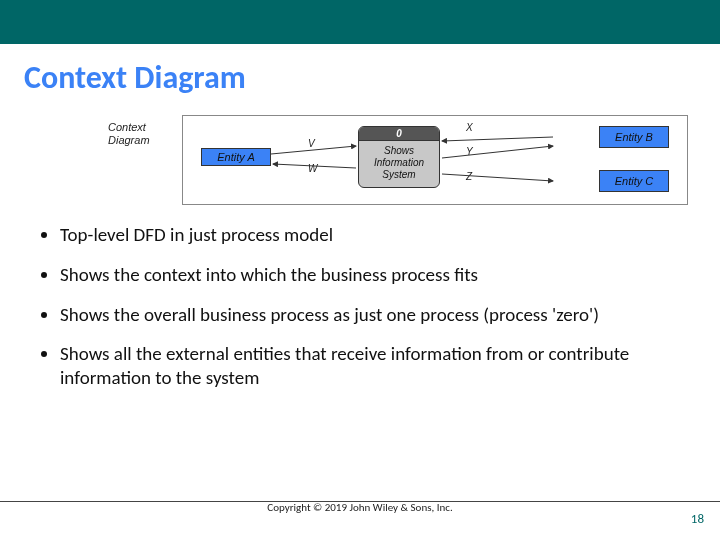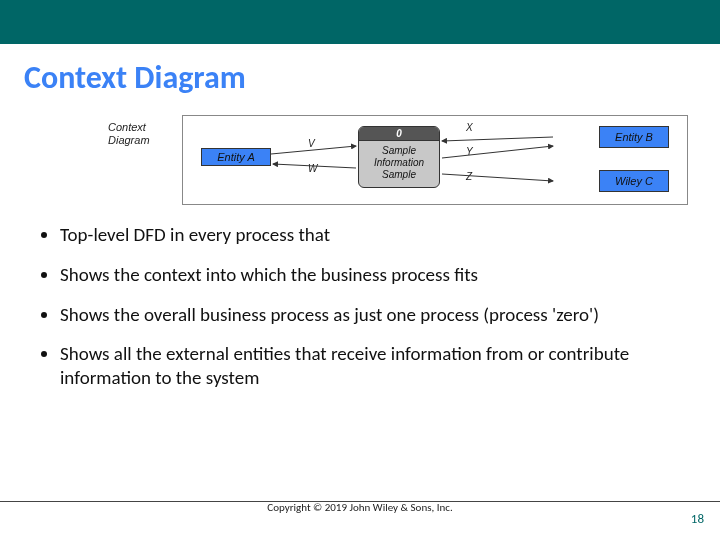--- a/index.html
+++ b/index.html
@@ -139,25 +139,25 @@
 
 <div class="diagram-wrap">
   <div class="diagram-label">
     <span>Context</span><br>
     <span>Diagram</span>
   </div>
   <div class="diagram-box">
 
     <div class="entity entityA">Entity A</div>
     <div class="entity entityB">Entity B</div>
-    <div class="entity entityC">Wiley C</div>
+    <div class="entity entityC">Entity C</div>
 
     <div class="process">
       <div class="process-header">0</div>
-      <div class="process-body">Sample Information Sample</div>
+      <div class="process-body">Shows Information System</div>
     </div>
 
     <div class="flow-label flV">V</div>
     <div class="flow-label flW">W</div>
     <div class="flow-label flX">X</div>
     <div class="flow-label flY">Y</div>
     <div class="flow-label flZ">Z</div>
 
     <svg class="arrows">
       <defs>
@@ -174,21 +174,21 @@
 
       <line x1="259" y1="42" x2="370" y2="30" stroke="#333" stroke-width="1" marker-end="url(#ah)"></line>
 
       <line x1="259" y1="58" x2="370" y2="65" stroke="#333" stroke-width="1" marker-end="url(#ah)"></line>
     </svg>
 
   </div>
 </div>
 
 <ul class="bullets">
-  <li>Top-level DFD in every process that</li>
+  <li>Top-level DFD in just process model</li>
   <li>Shows the context into which the business process fits</li>
   <li>Shows the overall business process as just one process (process 'zero')</li>
   <li>Shows all the external entities that receive information from or contribute information to the system</li>
 </ul>
 
 <div class="footer-line"></div>
 <div class="copyright">Copyright © 2019 John Wiley &amp; Sons, Inc.</div>
 <div class="page-num">18</div>
 
 </body></html>

